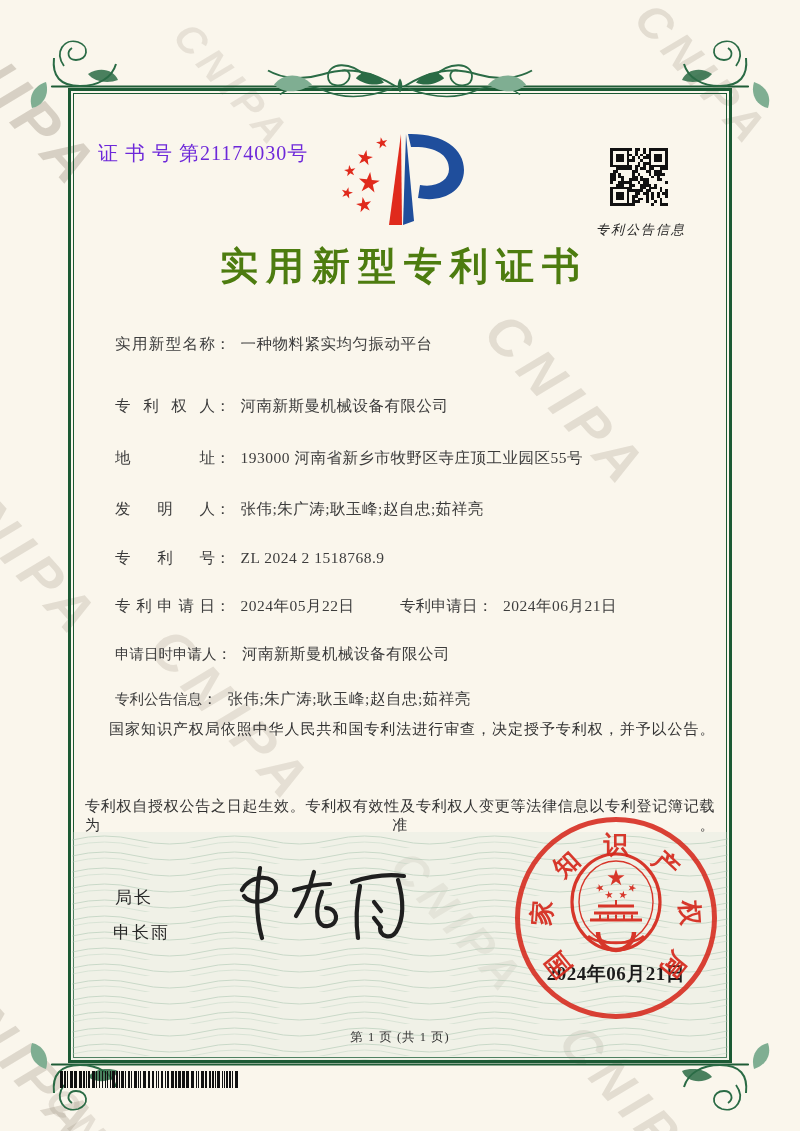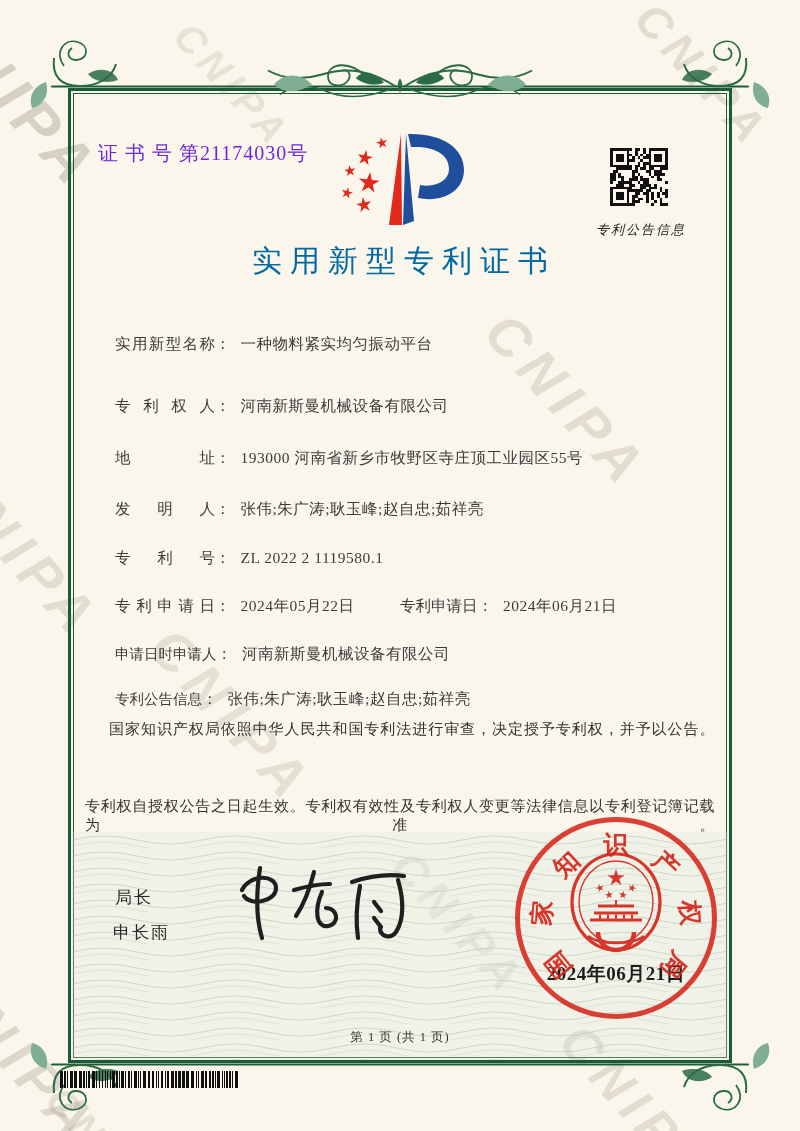--- a/index.html
+++ b/index.html
@@ -26,21 +26,21 @@
     content:"";position:absolute;inset:2px;border:1px solid #1b5a34;
   }
   .decor{position:absolute;left:0;top:0;z-index:2;pointer-events:none;}
   .waves{position:absolute;left:72px;top:832px;z-index:1;}
   
   .cert-no{position:absolute;left:98px;top:140px;font-size:20px;letter-spacing:1px;color:#6d28d9;z-index:3;}
   .logo{position:absolute;left:338px;top:131px;z-index:3;}
   .qr{position:absolute;left:610px;top:148px;z-index:3;}
   .qr-label{position:absolute;left:596px;top:221px;width:96px;font-size:13px;letter-spacing:2px;font-style:italic;color:#222;z-index:3;}
   .title{position:absolute;left:0;top:241px;width:100%;text-align:center;
-    font-size:30px;font-weight:400;letter-spacing:8px;text-indent:8px;color:#0369a1;z-index:3;}
+    font-size:38px;font-weight:700;letter-spacing:8px;text-indent:8px;color:#4d7c0f;z-index:3;}
   .rows{position:absolute;left:115px;top:0;width:600px;z-index:3;font-size:15.5px;color:#3c3c3c;}
   .row{position:absolute;left:0;white-space:nowrap;}
   .lbl{display:inline-block;width:100px;text-align:justify;text-align-last:justify;}
   .lbl7{display:inline-block;font-size:14.5px;}
   .colon{margin-right:10px;}
   .val{letter-spacing:.5px;}
   .col2{position:absolute;left:285px;top:0;white-space:nowrap;}
   .body-line{position:absolute;left:85px;right:85px;font-size:15px;letter-spacing:.5px;
     color:#333;text-align:justify;text-align-last:justify;z-index:3;}
   .signer{position:absolute;left:115px;font-family:"Liberation Sans","DejaVu Sans",sans-serif;
@@ -291,21 +291,21 @@
   <div class="row" style="top:396px">
     <span class="lbl">专利权人</span><span class="colon">：</span><span class="val">河南新斯曼机械设备有限公司</span>
   </div>
   <div class="row" style="top:448px">
     <span class="lbl">地址</span><span class="colon">：</span><span class="val">193000 河南省新乡市牧野区寺庄顶工业园区55号</span>
   </div>
   <div class="row" style="top:499px">
     <span class="lbl">发明人</span><span class="colon">：</span><span class="val">张伟;朱广涛;耿玉峰;赵自忠;茹祥亮</span>
   </div>
   <div class="row" style="top:548px">
-    <span class="lbl">专利号</span><span class="colon">：</span><span class="val">ZL 2022 2 1119580.1</span>
+    <span class="lbl">专利号</span><span class="colon">：</span><span class="val">ZL 2024 2 1518768.9</span>
   </div>
   <div class="row" style="top:596px">
     <span class="lbl">专利申请日</span><span class="colon">：</span><span class="val">2024年05月22日</span>
     <span class="col2"><span>专利申请日</span><span class="colon">：</span><span class="val">2024年06月21日</span></span>
   </div>
   <div class="row" style="top:644px">
     <span class="lbl7">申请日时申请人</span><span class="colon">：</span><span class="val">河南新斯曼机械设备有限公司</span>
   </div>
   <div class="row" style="top:689px">
     <span class="lbl7">专利公告信息</span><span class="colon">：</span><span class="val">张伟;朱广涛;耿玉峰;赵自忠;茹祥亮</span>

